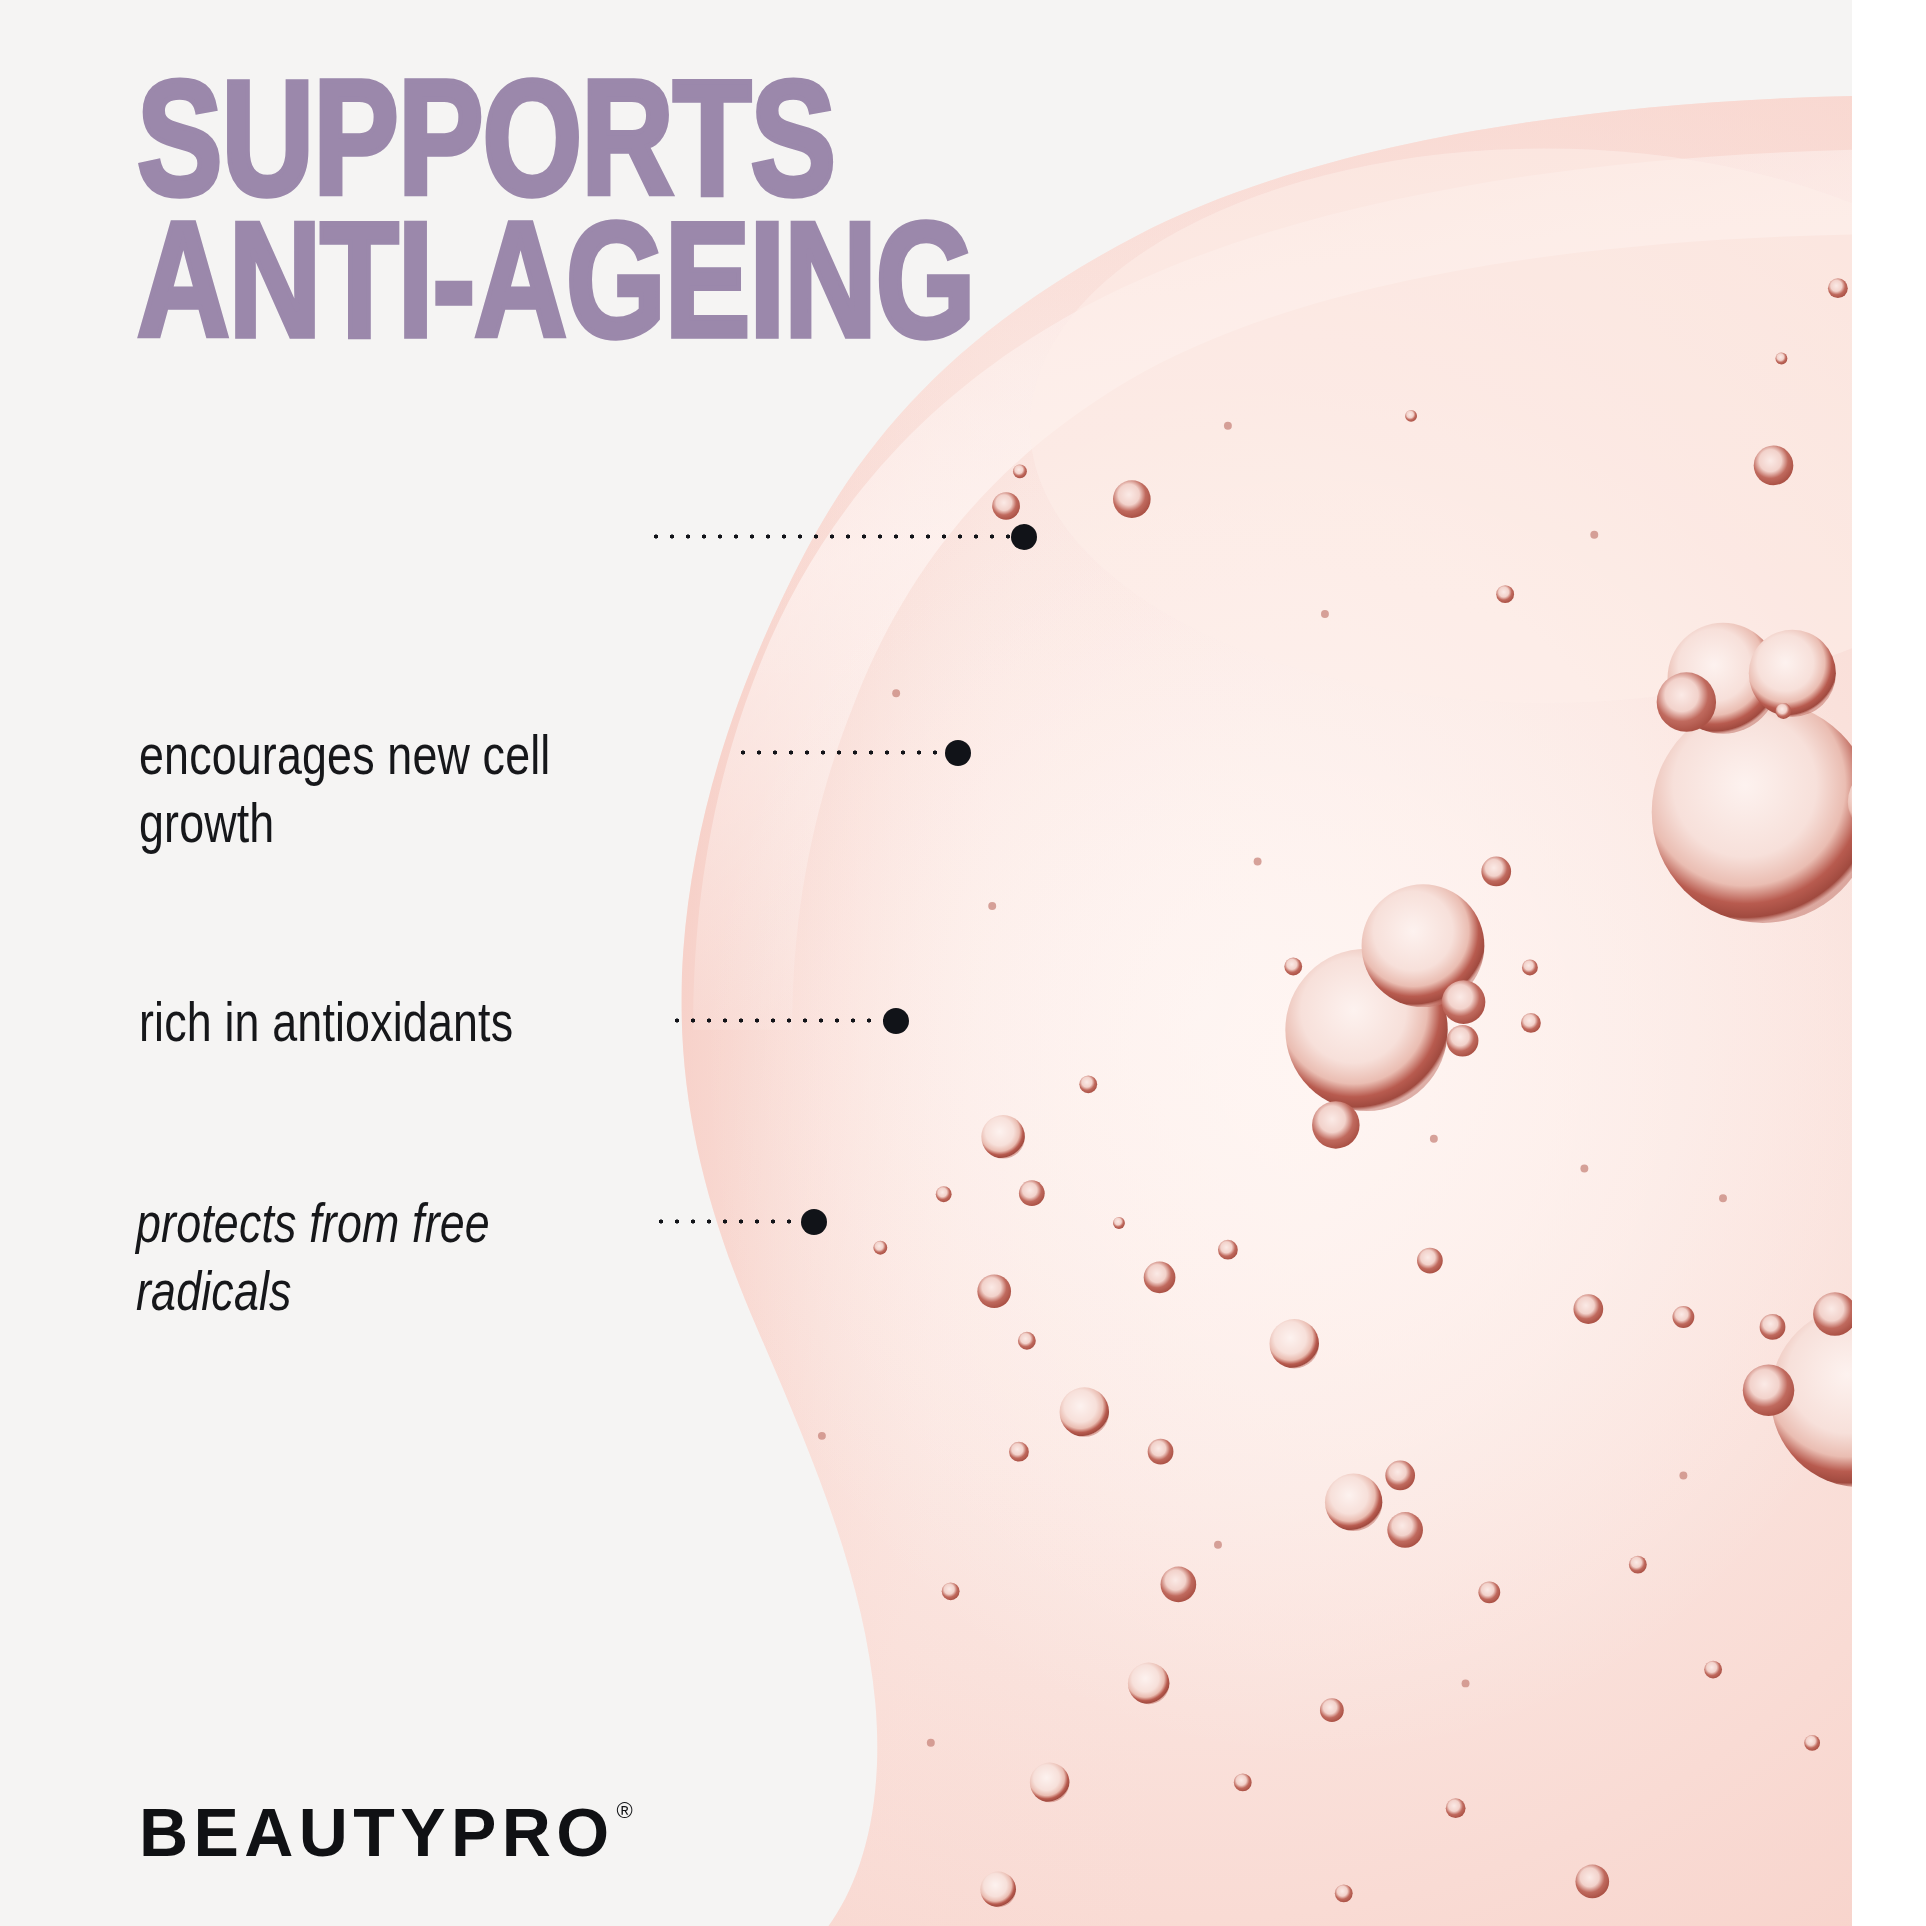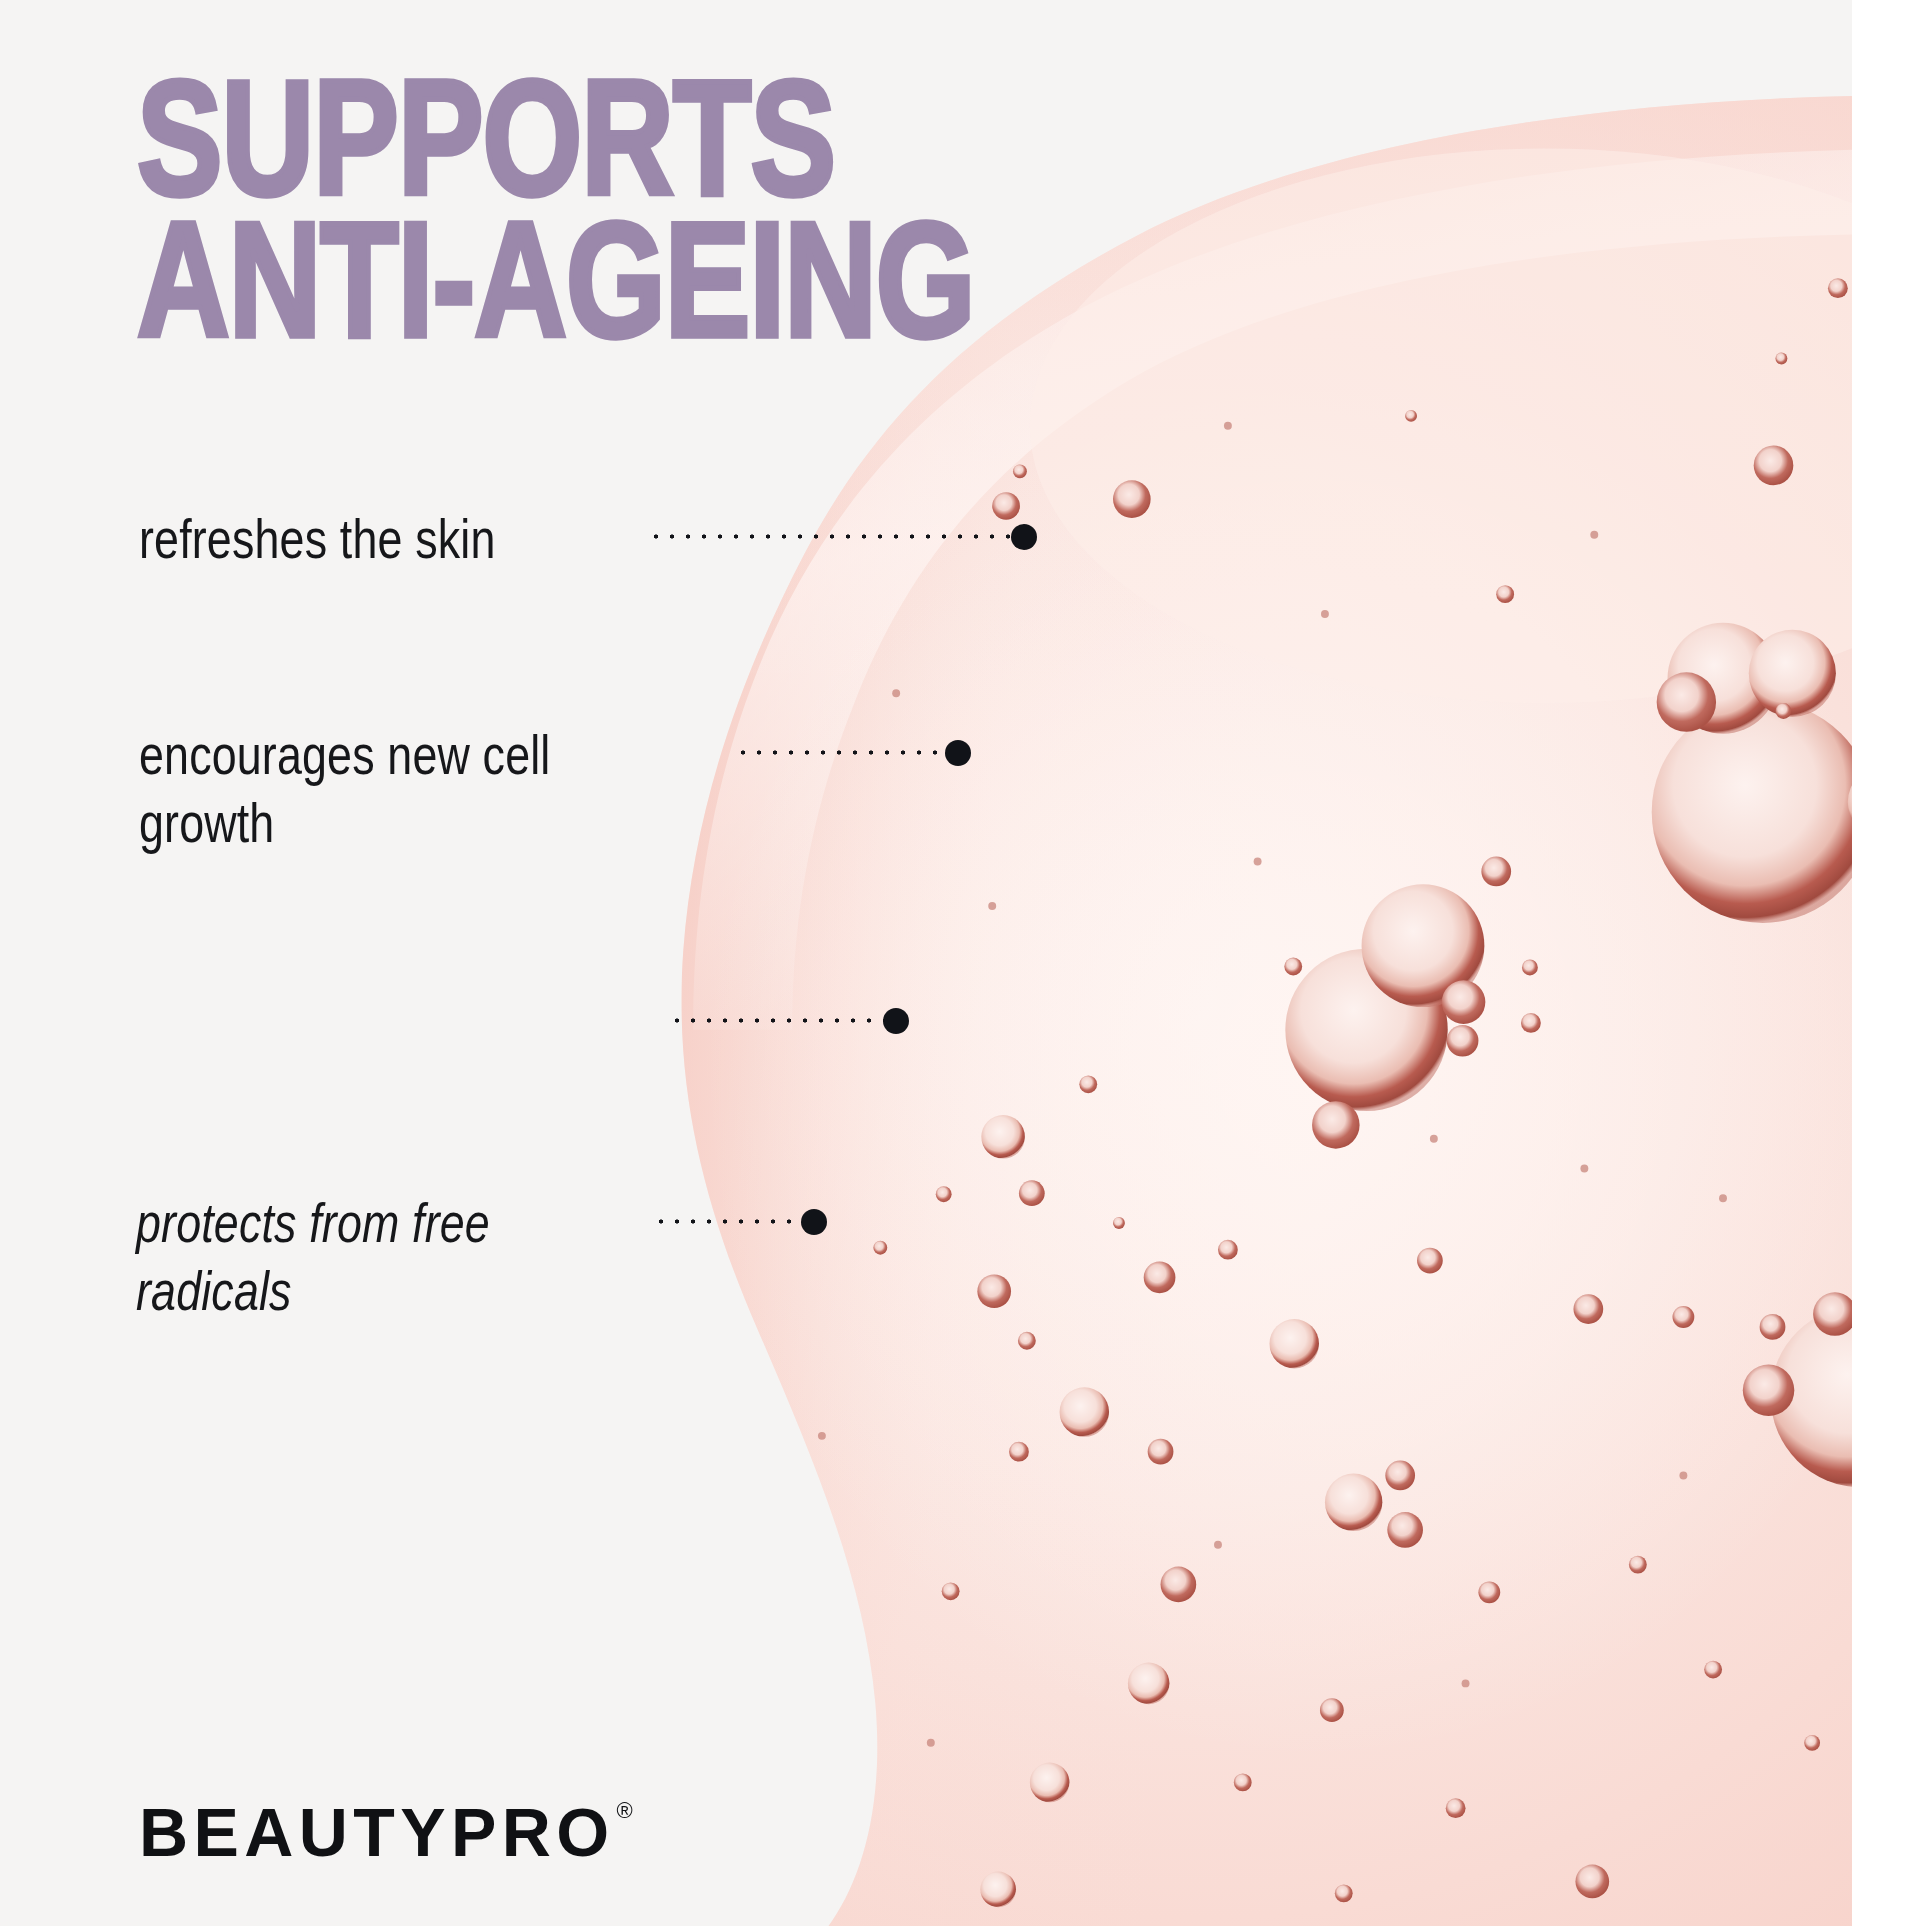--- a/index.html
+++ b/index.html
@@ -303,37 +303,37 @@
         </g>
       </g>
     </svg>
   </div>
 
   <div id="heading">
     <div class="head-line">SUPPORTS</div>
     <div class="head-line">ANTI-AGEING</div>
   </div>
 
-  <div class="bullet" style="left:139px; top:505px;">
-    <p class="bullet-text">refreshes the skin</p>
-  </div>
   <div class="leader" style="left:648px; top:533px; width:389px;">
     <span class="leader-dots"></span>
     <span class="leader-end"></span>
   </div>
 
   <div class="bullet" style="left:139px; top:721px;">
     <p class="bullet-text">encourages new cell
 growth</p>
   </div>
   <div class="leader" style="left:735px; top:749px; width:236px;">
     <span class="leader-dots"></span>
     <span class="leader-end"></span>
   </div>
 
+  <div class="bullet" style="left:139px; top:988px;">
+    <p class="bullet-text">rich in antioxidants</p>
+  </div>
   <div class="leader" style="left:669px; top:1017px; width:240px;">
     <span class="leader-dots"></span>
     <span class="leader-end"></span>
   </div>
 
   <div class="bullet" style="left:136px; top:1189px;font-style:italic;">
     <p class="bullet-text">protects from free
 radicals</p>
   </div>
   <div class="leader" style="left:653px; top:1218px; width:174px;">

